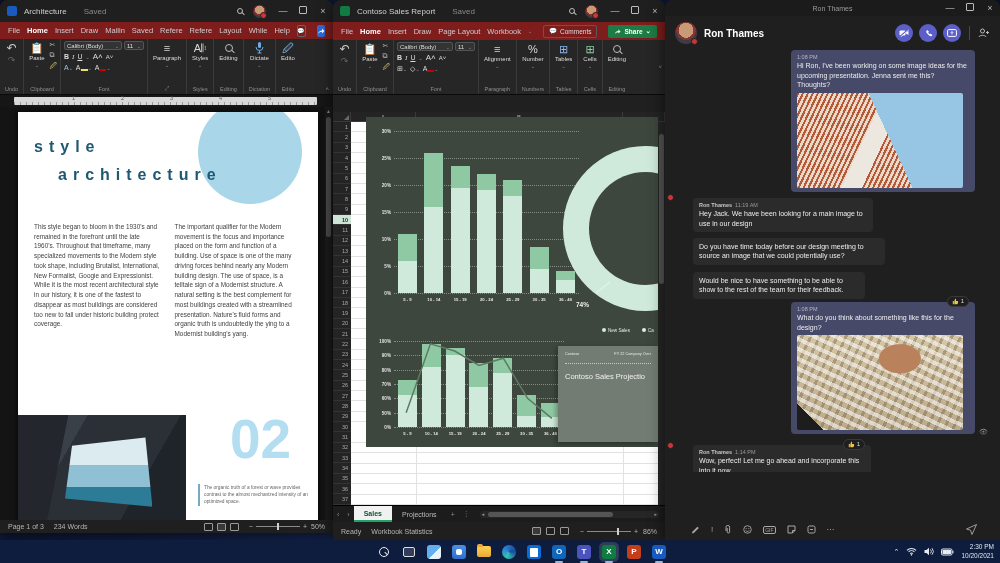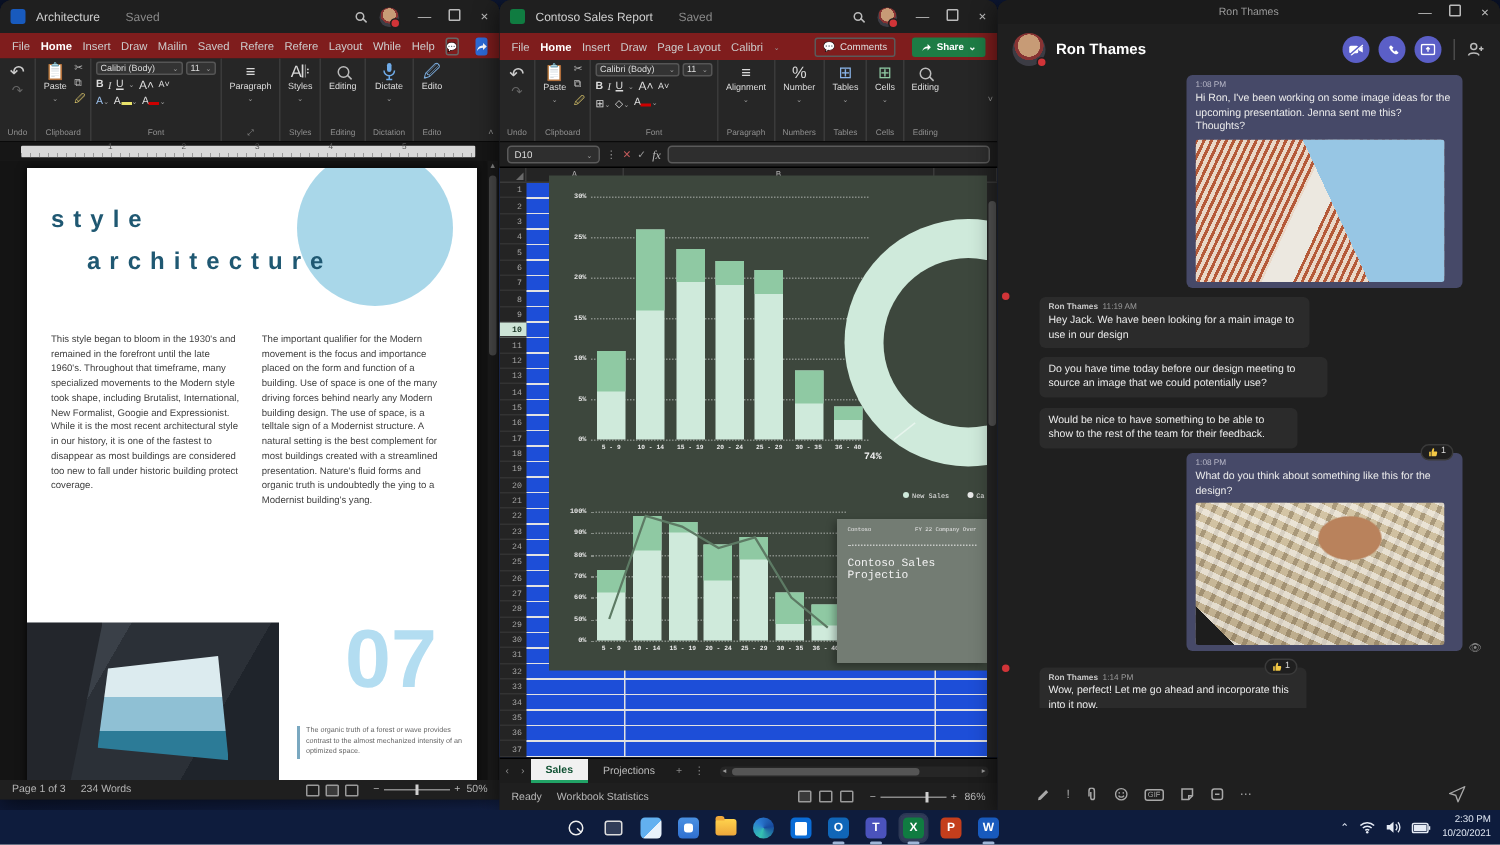--- a/index.html
+++ b/index.html
@@ -67,21 +67,21 @@
   
   #win-excel{left:333px;top:0;width:332px;height:540px;}
   #win-excel .ribbon{height:55px;}
   .btn-comments{margin-left:auto;height:13px;border:1px solid #5a5a5a;border-radius:2px;color:#ddd;font-size:6.5px;display:flex;align-items:center;gap:3px;padding:0 5px;}
   .btn-share{height:13px;background:var(--excel-green);border-radius:2px;color:#fff;font-size:6.5px;display:flex;align-items:center;gap:3px;padding:0 6px;margin-left:4px;font-weight:bold;}
   .fbar{height:17px;display:flex;align-items:center;background:#1f1f1f;padding:2px 5px;gap:4px;border-bottom:1px solid #000;}
   .namebox{width:62px;height:12px;background:#2e2e2e;border:1px solid #5a5a5a;border-radius:3px;color:#ddd;font-size:6.5px;display:flex;align-items:center;padding:0 4px;}
   .fsym{font-size:7px;color:#9a9a9a;}
   .fx{font-family:"Liberation Serif",serif;font-style:italic;color:#bbb;font-size:8px;}
   .finput{flex:1;height:12px;background:#2e2e2e;border:1px solid #5a5a5a;border-radius:3px;}
-  .sheet{position:absolute;top:112px;left:0;right:0;bottom:35px;background:#1d4ed8;overflow:hidden;font-family:Liberation Mono, monospace;}
+  .sheet{position:absolute;top:112px;left:0;right:0;bottom:35px;background:#ffffff;overflow:hidden;}
   .colhdr{height:10px;display:flex;background:#242424;color:#aaa;font-size:6px;border-bottom:1px solid #3a3a3a;}
   .colhdr .corner{width:18px;border-right:1px solid #3a3a3a;position:relative;}
   .colhdr .corner::after{content:"";position:absolute;right:1px;bottom:1px;border-left:5px solid transparent;border-bottom:5px solid #6a6a6a;}
   .colcell{border-right:1px solid #3a3a3a;display:flex;align-items:center;justify-content:center;}
   .rowhdrs{position:absolute;top:10px;left:0;width:18px;bottom:0;background:#242424;color:#aaa;font-size:5.5px;}
   .rownum{height:10.35px;display:flex;align-items:center;justify-content:flex-end;padding-right:3px;border-bottom:1px solid #333;}
   .rownum.act{background:#cde4d6;color:#14301f;font-weight:bold;}
   .gridbg{position:absolute;top:10px;left:18px;right:7px;bottom:0;background-image:repeating-linear-gradient(to bottom,transparent 0 9.35px,#e2e2e2 9.35px 10.35px);}
   .vline{position:absolute;top:0;bottom:0;width:1px;background:#e2e2e2;}
   .exvscroll{position:absolute;right:0;top:10px;bottom:0;width:7px;background:#262626;}
@@ -314,21 +314,21 @@
       <div class="dtitle" style="left:16px;top:26px">style</div>
       <div class="dtitle" style="left:40px;top:54px">architecture</div>
       <div class="dcols">
         <p style="margin-bottom:6px">This style began to bloom in the 1930's and remained in the forefront until the late 1960's. Throughout that timeframe, many specialized movements to the Modern style took shape, including Brutalist, International, New Formalist, Googie and Expressionist. While it is the most recent architectural style in our history, it is one of the fastest to disappear as most buildings are considered too new to fall under historic building protect coverage.</p>
         <p>The important qualifier for the Modern movement is the focus and importance placed on the form and function of a building. Use of space is one of the many driving forces behind nearly any Modern building design. The use of space, is a telltale sign of a Modernist structure. A natural setting is the best complement for most buildings created with a streamlined presentation. Nature's fluid forms and organic truth is undoubtedly the ying to a Modernist building's yang.</p>
       </div>
       <div class="img-arch">
           <div class="sky"></div>
           <div class="dk"></div>
         </div>
-      <div class="bignum">07</div>
+      <div class="bignum">02</div>
       <div class="caption">The organic truth of a forest or wave provides contrast to the almost mechanized intensity of an optimized space.</div>
     </div>
     <div class="vscroll">
       <span class="sarr">▲</span>
       <div class="vthumb" style="top:10px;height:120px"></div>
     </div>
   </div>
   <div class="statusbar" style="height:13px">
     <span>Page 1 of 3</span>
     <span>234 Words</span>
@@ -356,21 +356,21 @@
       <span class="maxbox"></span>
       <span>×</span>
     </span>
   </div>
   <div class="menubar" style="height:18px">
     <span class="mitem">File</span>
     <span class="mitem active">Home</span>
     <span class="mitem">Insert</span>
     <span class="mitem">Draw</span>
     <span class="mitem">Page Layout</span>
-    <span class="mitem">Calibri</span>
+    <span class="mitem">Workbook</span>
     <span class="chev">⌄</span>
     <span class="btn-comments">💬 <span>Comments</span></span>
     <span class="btn-share">
       <svg width="7" height="7" viewBox="0 0 8 8">
           <path d="M1 7 C1.5 4.5 3 3.5 5 3.4 V1.6 L7.5 4 5 6.4 V4.8 C3.2 4.8 2 5.5 1 7 Z" fill="#fff"></path>
         </svg>
       <span>Share</span> ⌄</span>
   </div>
   <div class="ribbon">
     <div class="rgroup">
@@ -454,31 +454,20 @@
       <span class="rglabel">Cells</span>
     </div>
     <div class="rgroup" style="border-right:none">
       <span class="rbig">
           <span class="mag" style="width:8px;height:8px;margin:2px"></span>
           <span>Editing</span>
         </span>
       <span class="rglabel">Editing</span>
     </div>
     <span style="margin-left:auto;align-self:center;color:#999;font-size:6px;padding:2px 3px">˅</span>
-  </div>
-  <div class="fbar">
-    <span class="namebox">
-        <span>D10</span>
-        <span class="chev" style="margin-left:auto">⌄</span>
-      </span>
-    <span class="fsym">⋮</span>
-    <span class="fsym" style="color:#c05a5a">✕</span>
-    <span class="fsym">✓</span>
-    <span class="fx">fx</span>
-    <span class="finput"></span>
   </div>
   <div class="sheet">
     <div class="colhdr">
       <span class="corner"></span>
       <span class="colcell" style="width:65px">A</span>
       <span class="colcell" style="width:207px">B</span>
       <span class="colcell" style="flex:1"></span>
     </div>
     <div class="rowhdrs" id="rowhdrs">
         <div class="rownum">1</div>

